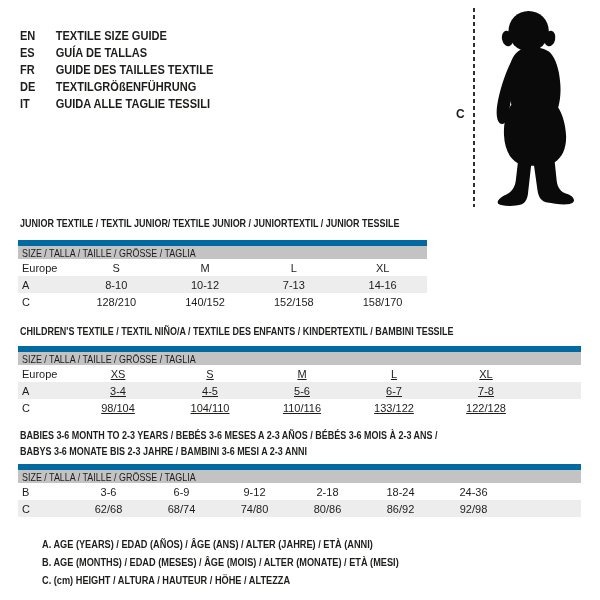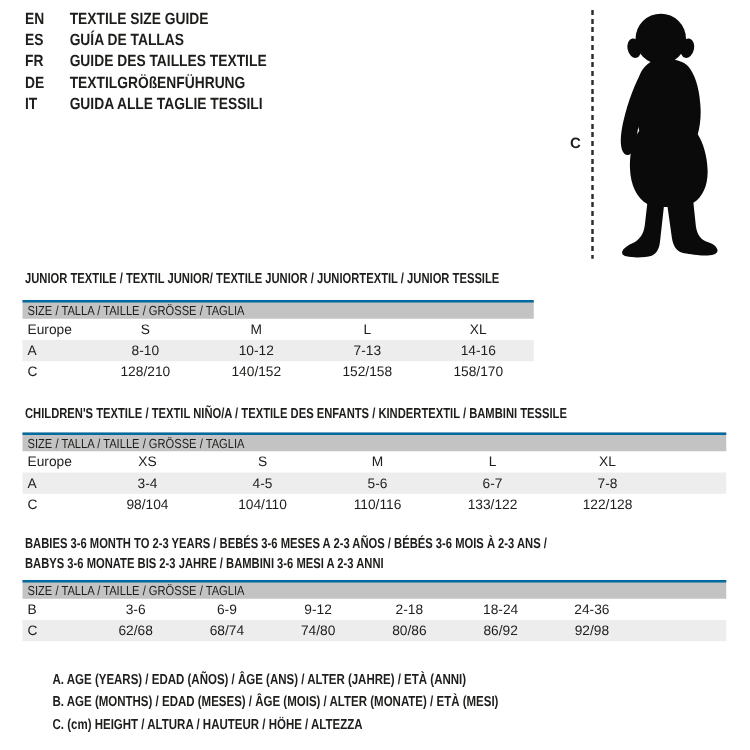--- a/index.html
+++ b/index.html
@@ -3,21 +3,21 @@
 <meta charset="utf-8">
 <style>
   html,body{margin:0;padding:0;}
   body{
     width:600px;height:600px;background:#ffffff;position:relative;overflow:hidden;
     font-family:"Liberation Sans",sans-serif;color:#1d1d1b;
   }
   .abs{position:absolute;}
 
   
-  .lang-block{left:20px;top:6px;}
+  .lang-block{left:20px;top:27px;}
   .lang-row{display:flex;font-weight:bold;font-size:13px;line-height:17px;
             transform:scaleX(0.85);transform-origin:left top;white-space:nowrap;}
   .lang-code{width:42px;}
 
   
   .dash-line{left:473px;top:8px;width:2px;height:199px;
              background:repeating-linear-gradient(to bottom,#2e2e2e 0 4px,transparent 4px 7px);}
   .c-label{left:456px;top:107px;font-weight:bold;font-size:12px;}
   .baby-svg{left:486px;top:6px;width:102px;height:202px;}
 
@@ -26,29 +26,29 @@
              transform:scaleX(0.78);transform-origin:left top;letter-spacing:0;}
   #t1-title{left:20px;top:217px;}
   #t2-title{left:20px;top:325px;}
   #t3-title{left:20px;top:428px;line-height:15.5px;}
 
   
   .tbl{left:18px;}
   #t1{top:240px;width:409px;}
   #t2{top:346px;width:563px;}
   #t3{top:464px;width:563px;}
-  .band{background:#c3c3c3;border-top:2px solid #0369a1;height:13px;
+  .band{background:#c3c3c3;border-top:6px solid #0369a1;height:13px;
         display:flex;align-items:center;padding-left:4px;font-size:10.5px;overflow:hidden;}
   .band span{transform:scaleX(0.85);transform-origin:left center;white-space:nowrap;display:inline-block;}
   .trow{display:flex;align-items:center;height:17px;font-size:11px;}
   .trow.shaded{background:#ededed;}
   .lbl{width:50px;padding-left:4px;}
   .cell{text-align:center;}
   .t1 .cell{width:89px;}
-  .t2 .cell{width:92px;}
+  .t2 .cell{width:92px;text-decoration:underline;}
   .t3 .cell{width:73px;}
 
   
   .footnotes{left:20px;top:535px;margin-left:22px;}
   .fnote{font-weight:bold;font-size:11.5px;line-height:18px;white-space:nowrap;
          transform:scaleX(0.8);transform-origin:left top;}
 </style>
 </head>
 <body>
 

